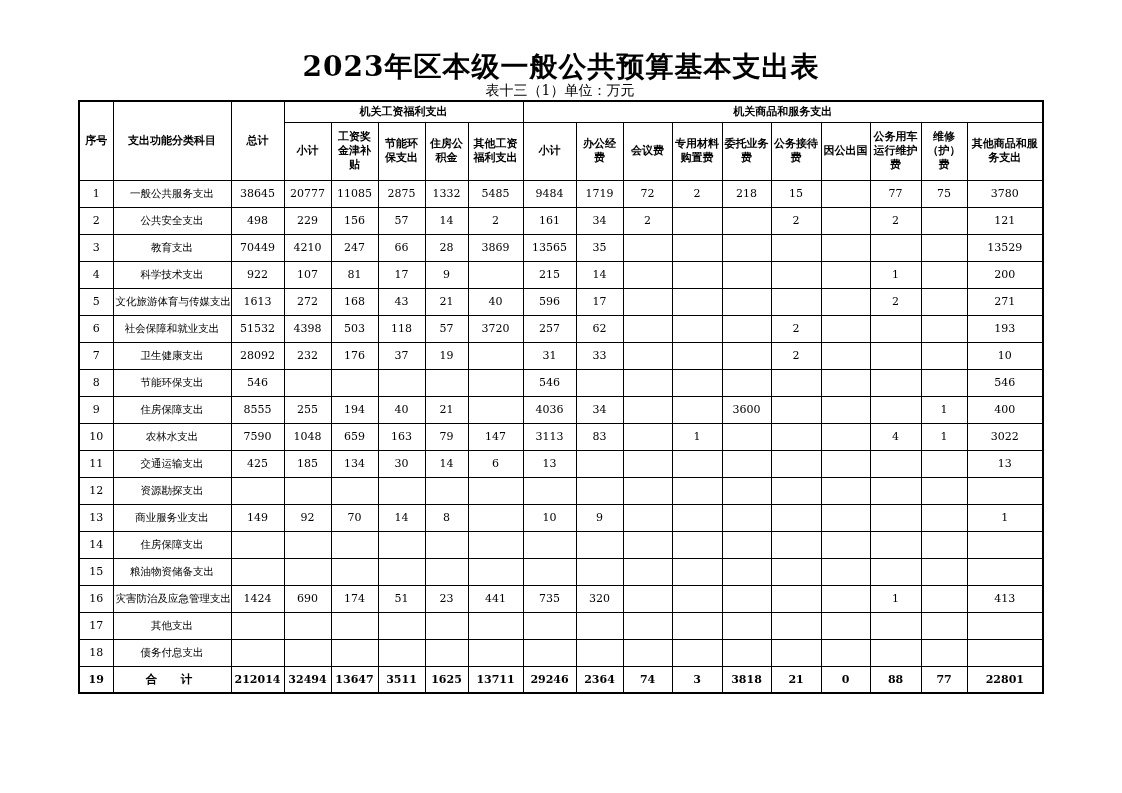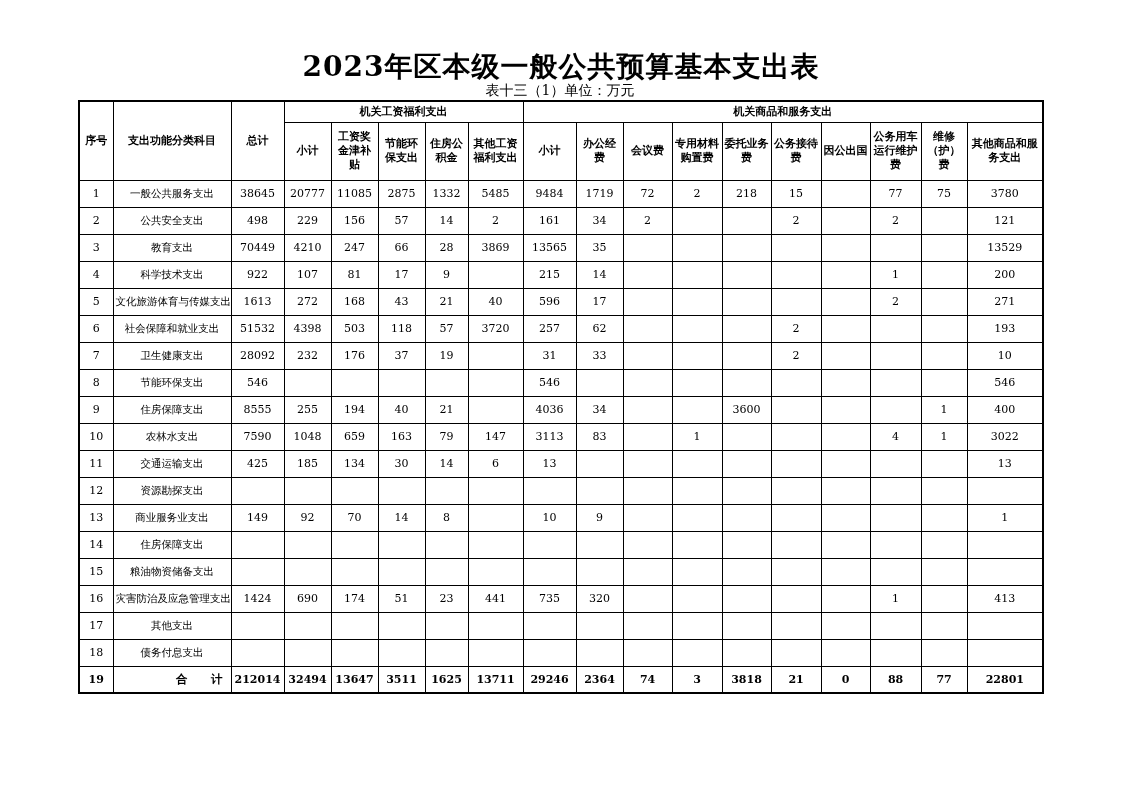--- a/index.html
+++ b/index.html
@@ -66,21 +66,21 @@
     padding-left: 4px;
     white-space: nowrap;
     font-size: 10.5px;
   }
   td.num, td.no {
     font-size: 11px;
     font-family: "DejaVu Serif", "Liberation Serif", serif;
   }
   tr.total-row td { font-weight: bold; }
   tr.total-row td.cat {
-    text-align: right;
+    text-align: center;
     letter-spacing: 6px;
     font-size: 11.5px;
   }
 </style>
 </head>
 <body>
 
 <div class="page">
   <div class="title">2023年区本级一般公共预算基本支出表</div>
   <div class="meta-row">

